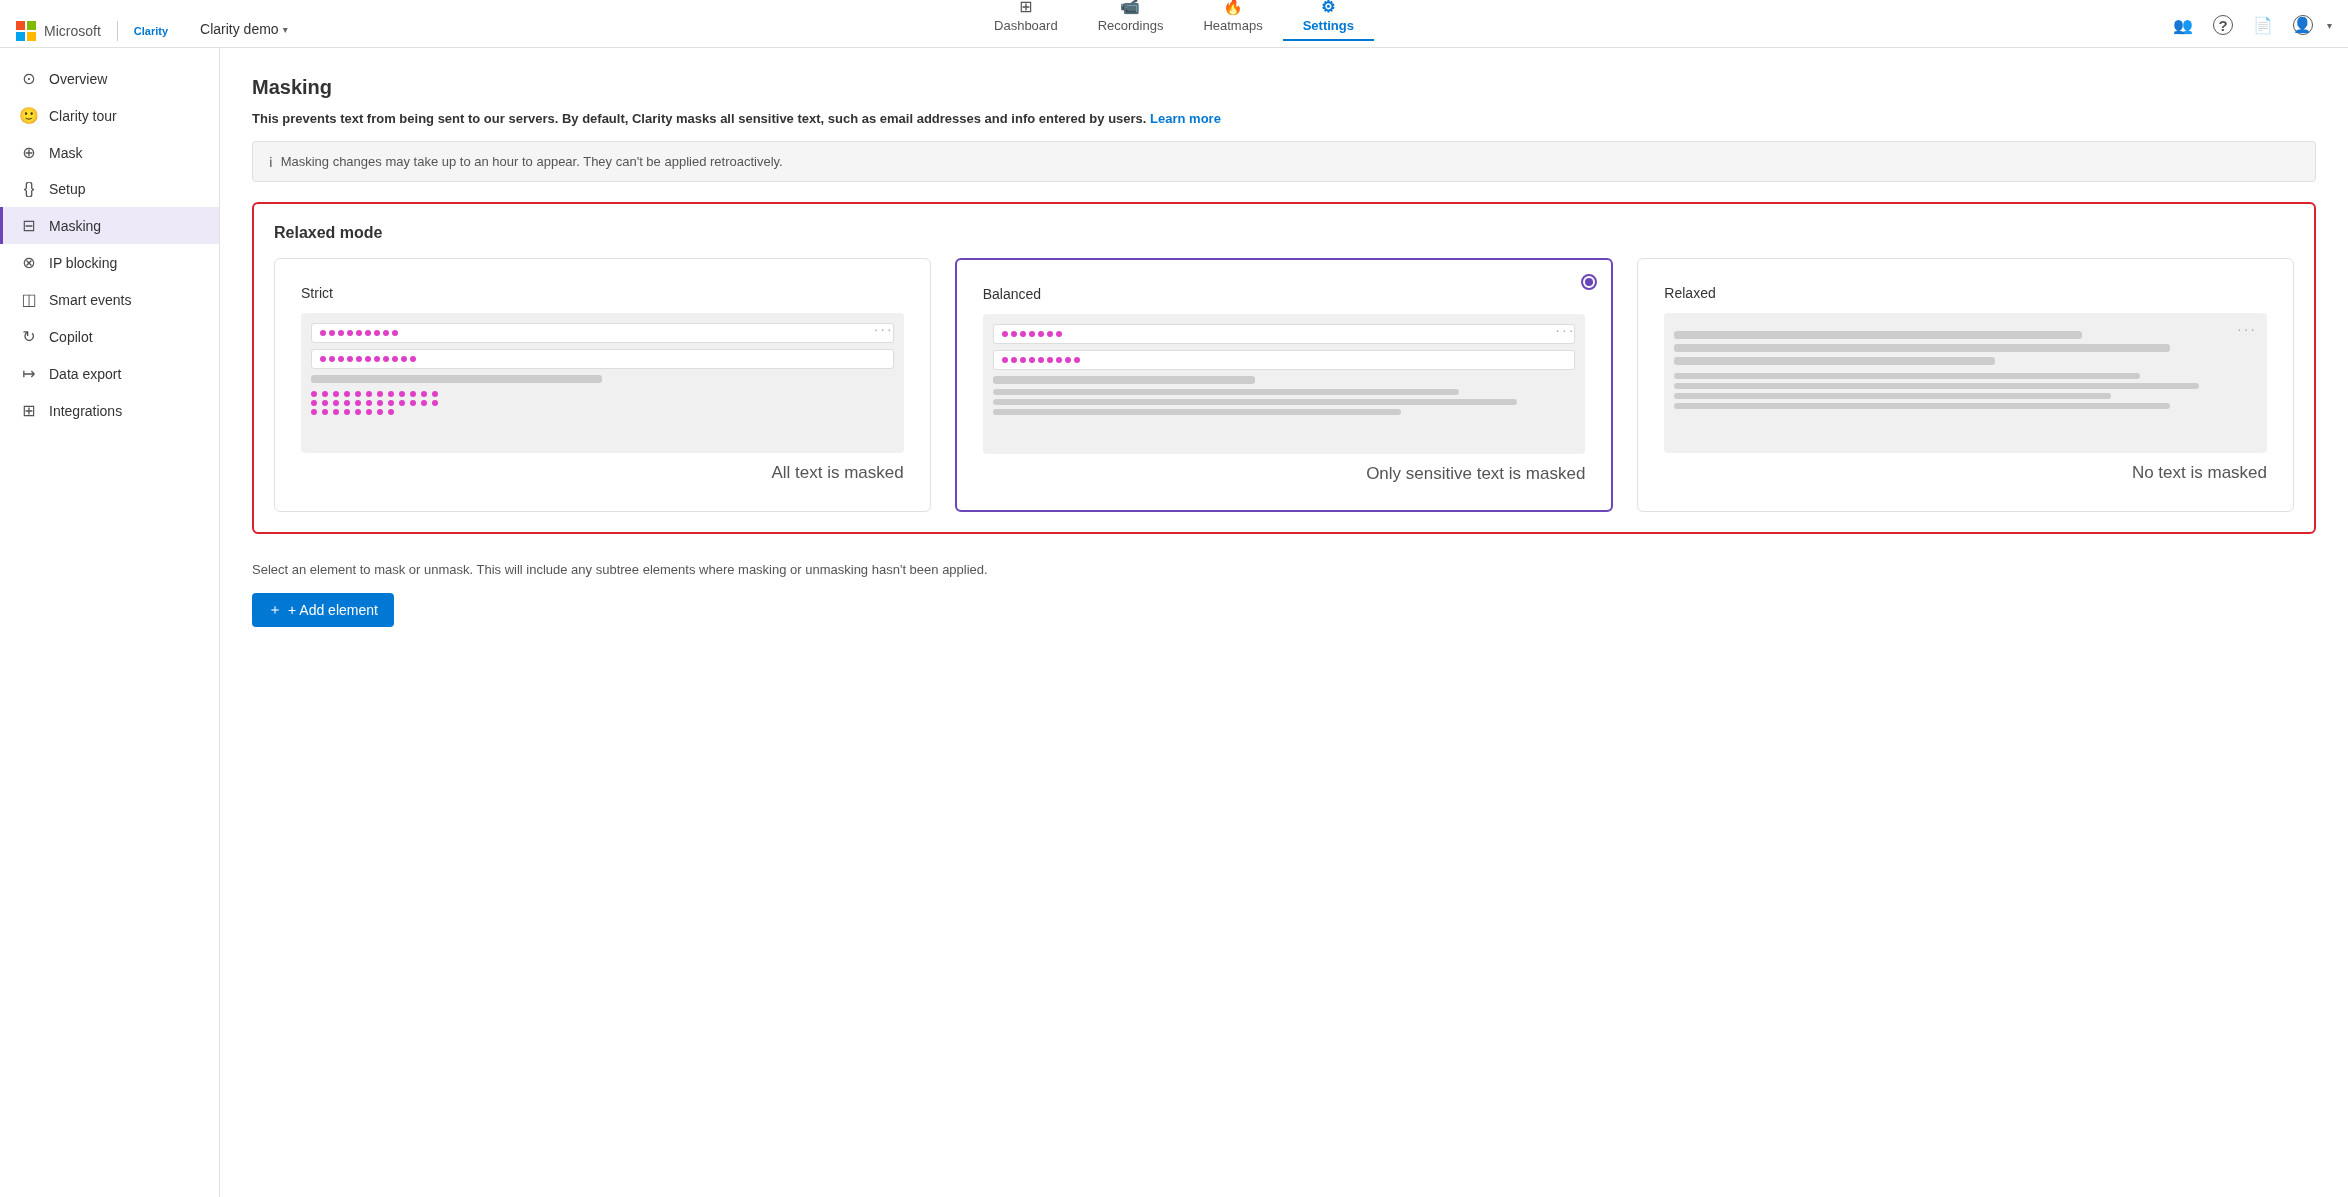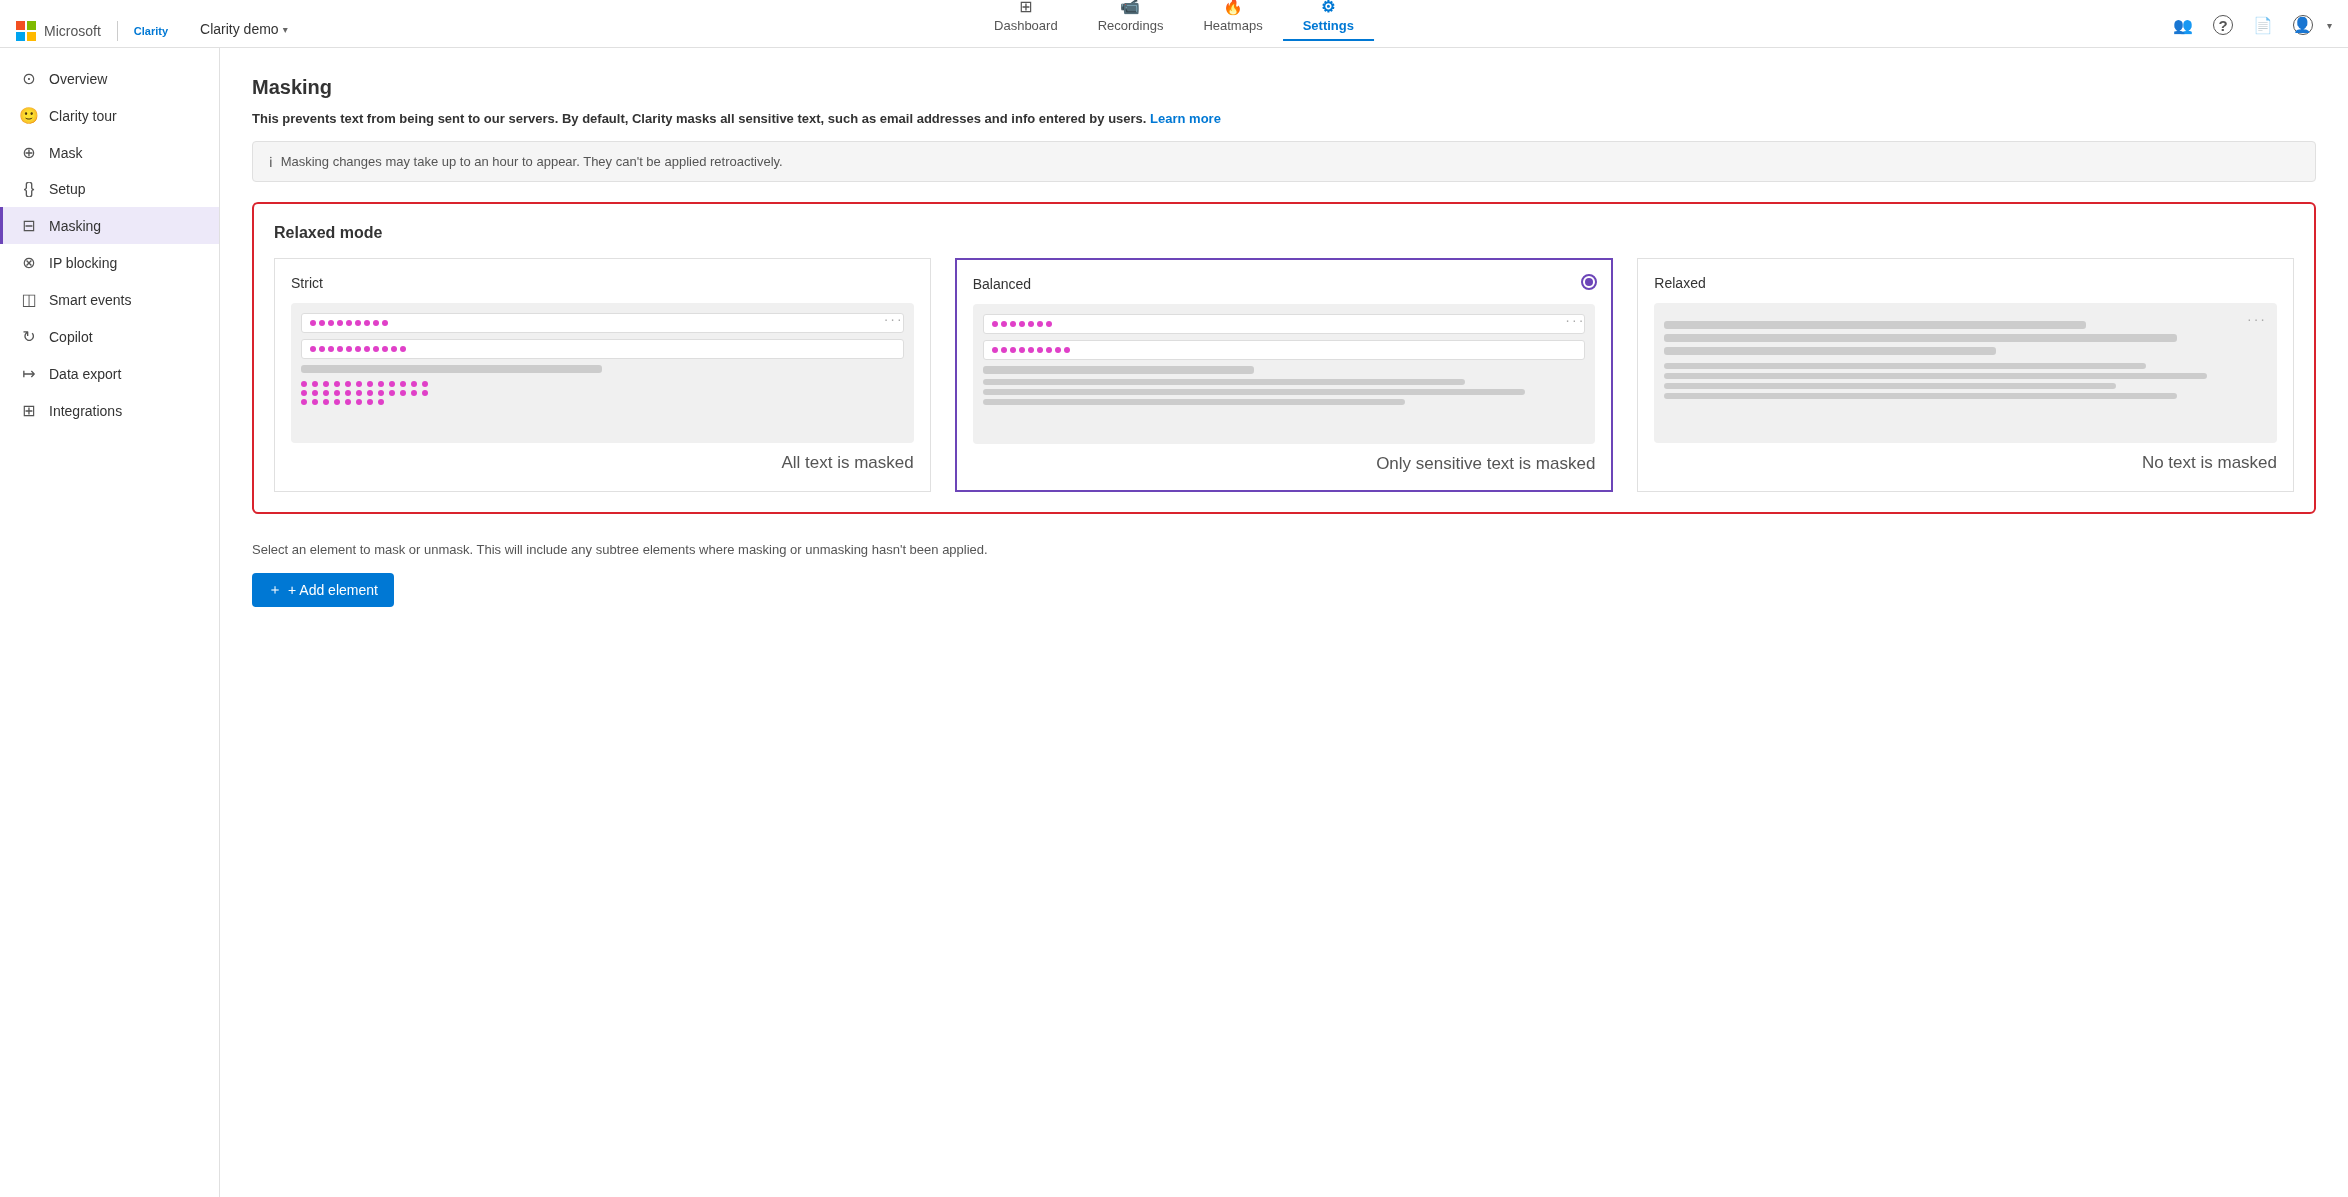--- a/index.html
+++ b/index.html
@@ -173,22 +173,22 @@
       margin-bottom: 16px;
     }
 
     .masking-cards {
       display: flex;
       gap: 24px;
     }
     .masking-card {
       flex: 1;
       border: 1px solid #e0e0e0;
-      border-radius: 0;
-      padding: 16px;
+      border-radius: 6px;
+      padding: 26px;
       cursor: pointer;
       position: relative;
     }
     .masking-card.selected {
       border: 2px solid #6c45b8;
     }
     .masking-card-label {
       font-size: 14px;
       font-weight: 500;
       margin-bottom: 12px;

